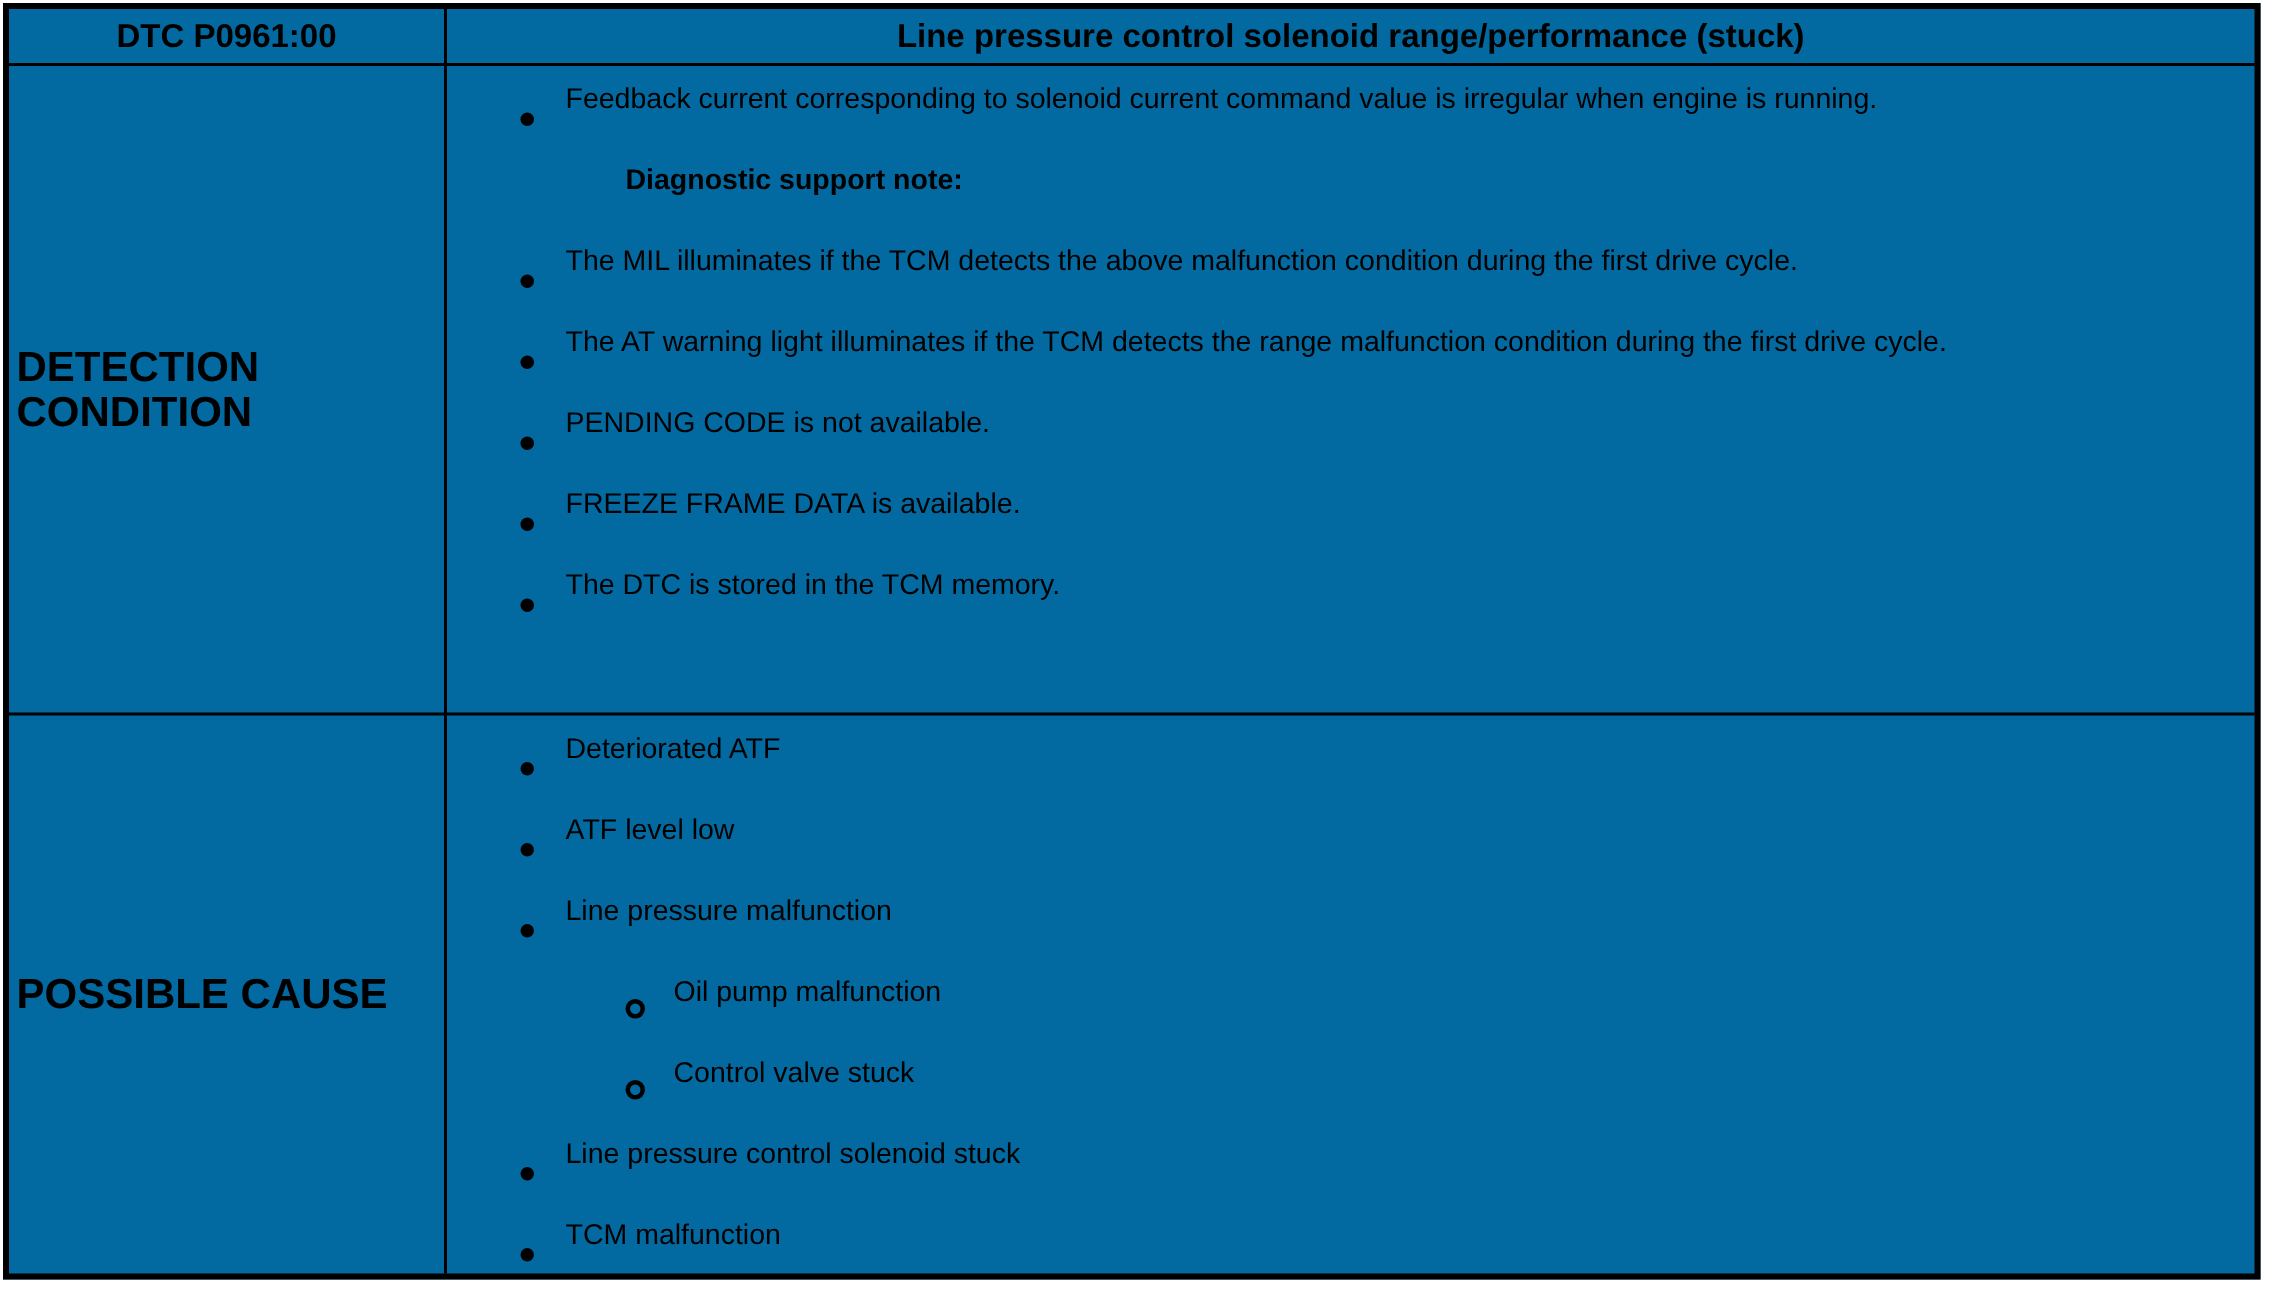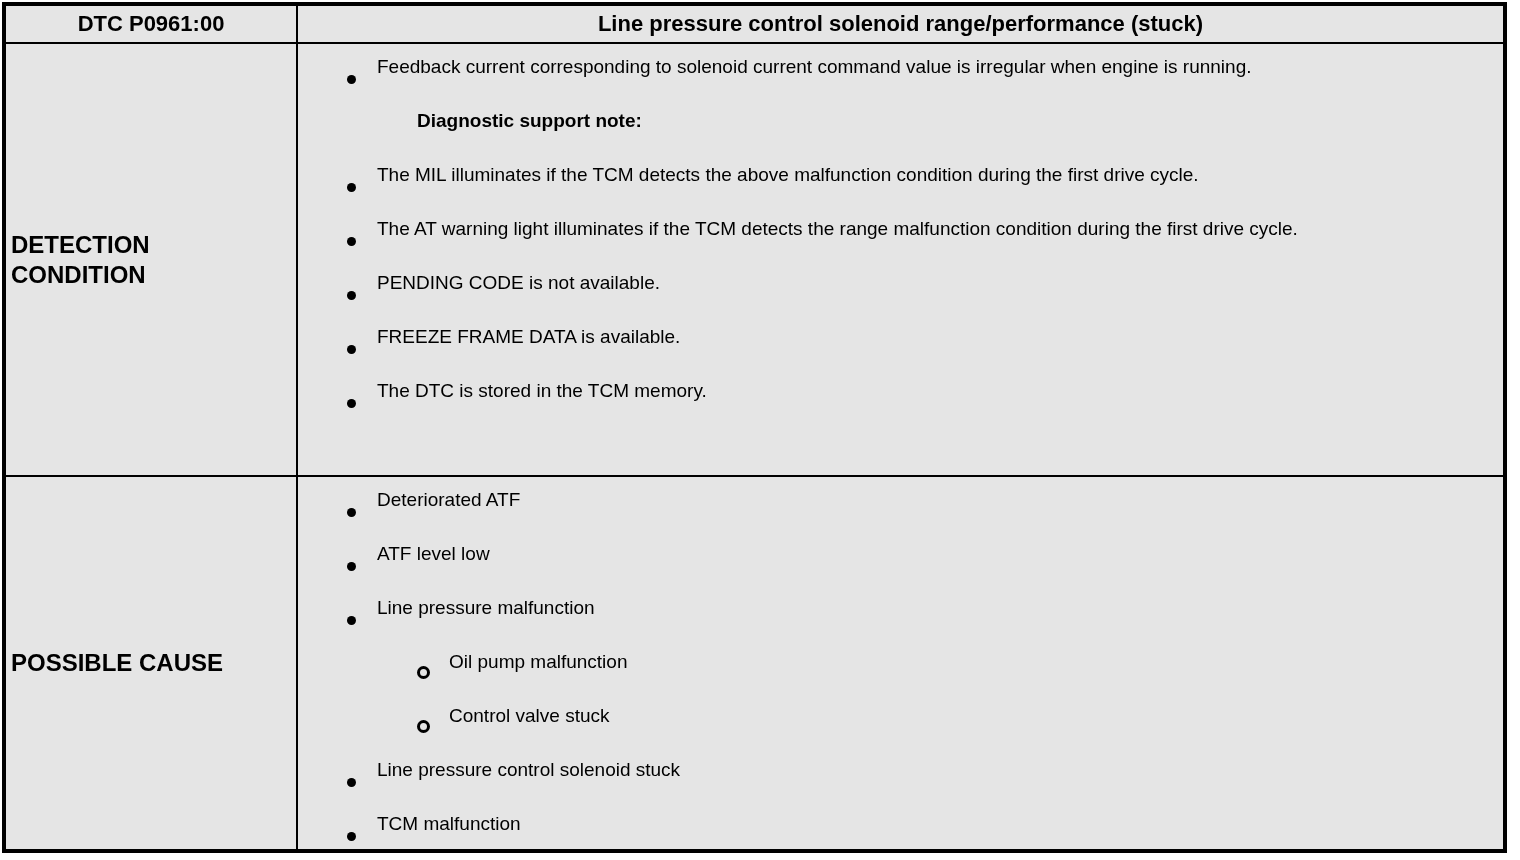--- a/index.html
+++ b/index.html
@@ -20,40 +20,40 @@
   .doc-table {
     position: absolute;
     left: 2px;
     top: 2px;
     width: 1505px;
     height: 851px;
     border: 4px solid #000000;
     display: grid;
     grid-template-columns: 292px 1fr;
     grid-template-rows: 38px 433px 1fr;
-    background: #e5e5e5;
+    background: #0369a1;
   }
   .col-left { border-right: 2px solid #000000; }
   .row-sep  { border-bottom: 2px solid #000000; }
   .hcell {
     display: flex;
     align-items: center;
     justify-content: center;
     font-weight: bold;
     font-size: 22px;
     line-height: 24px;
     overflow: hidden;
     white-space: nowrap;
   }
   .label-cell {
     display: flex;
     align-items: center;
     padding-left: 5px;
     font-weight: bold;
-    font-size: 24px;
+    font-size: 28px;
     line-height: 30px;
     white-space: pre-line;
     overflow: hidden;
   }
   .content-cell {
     padding: 6px 12px 0 0;
     overflow: hidden;
   }
   .li {
     display: flex;

